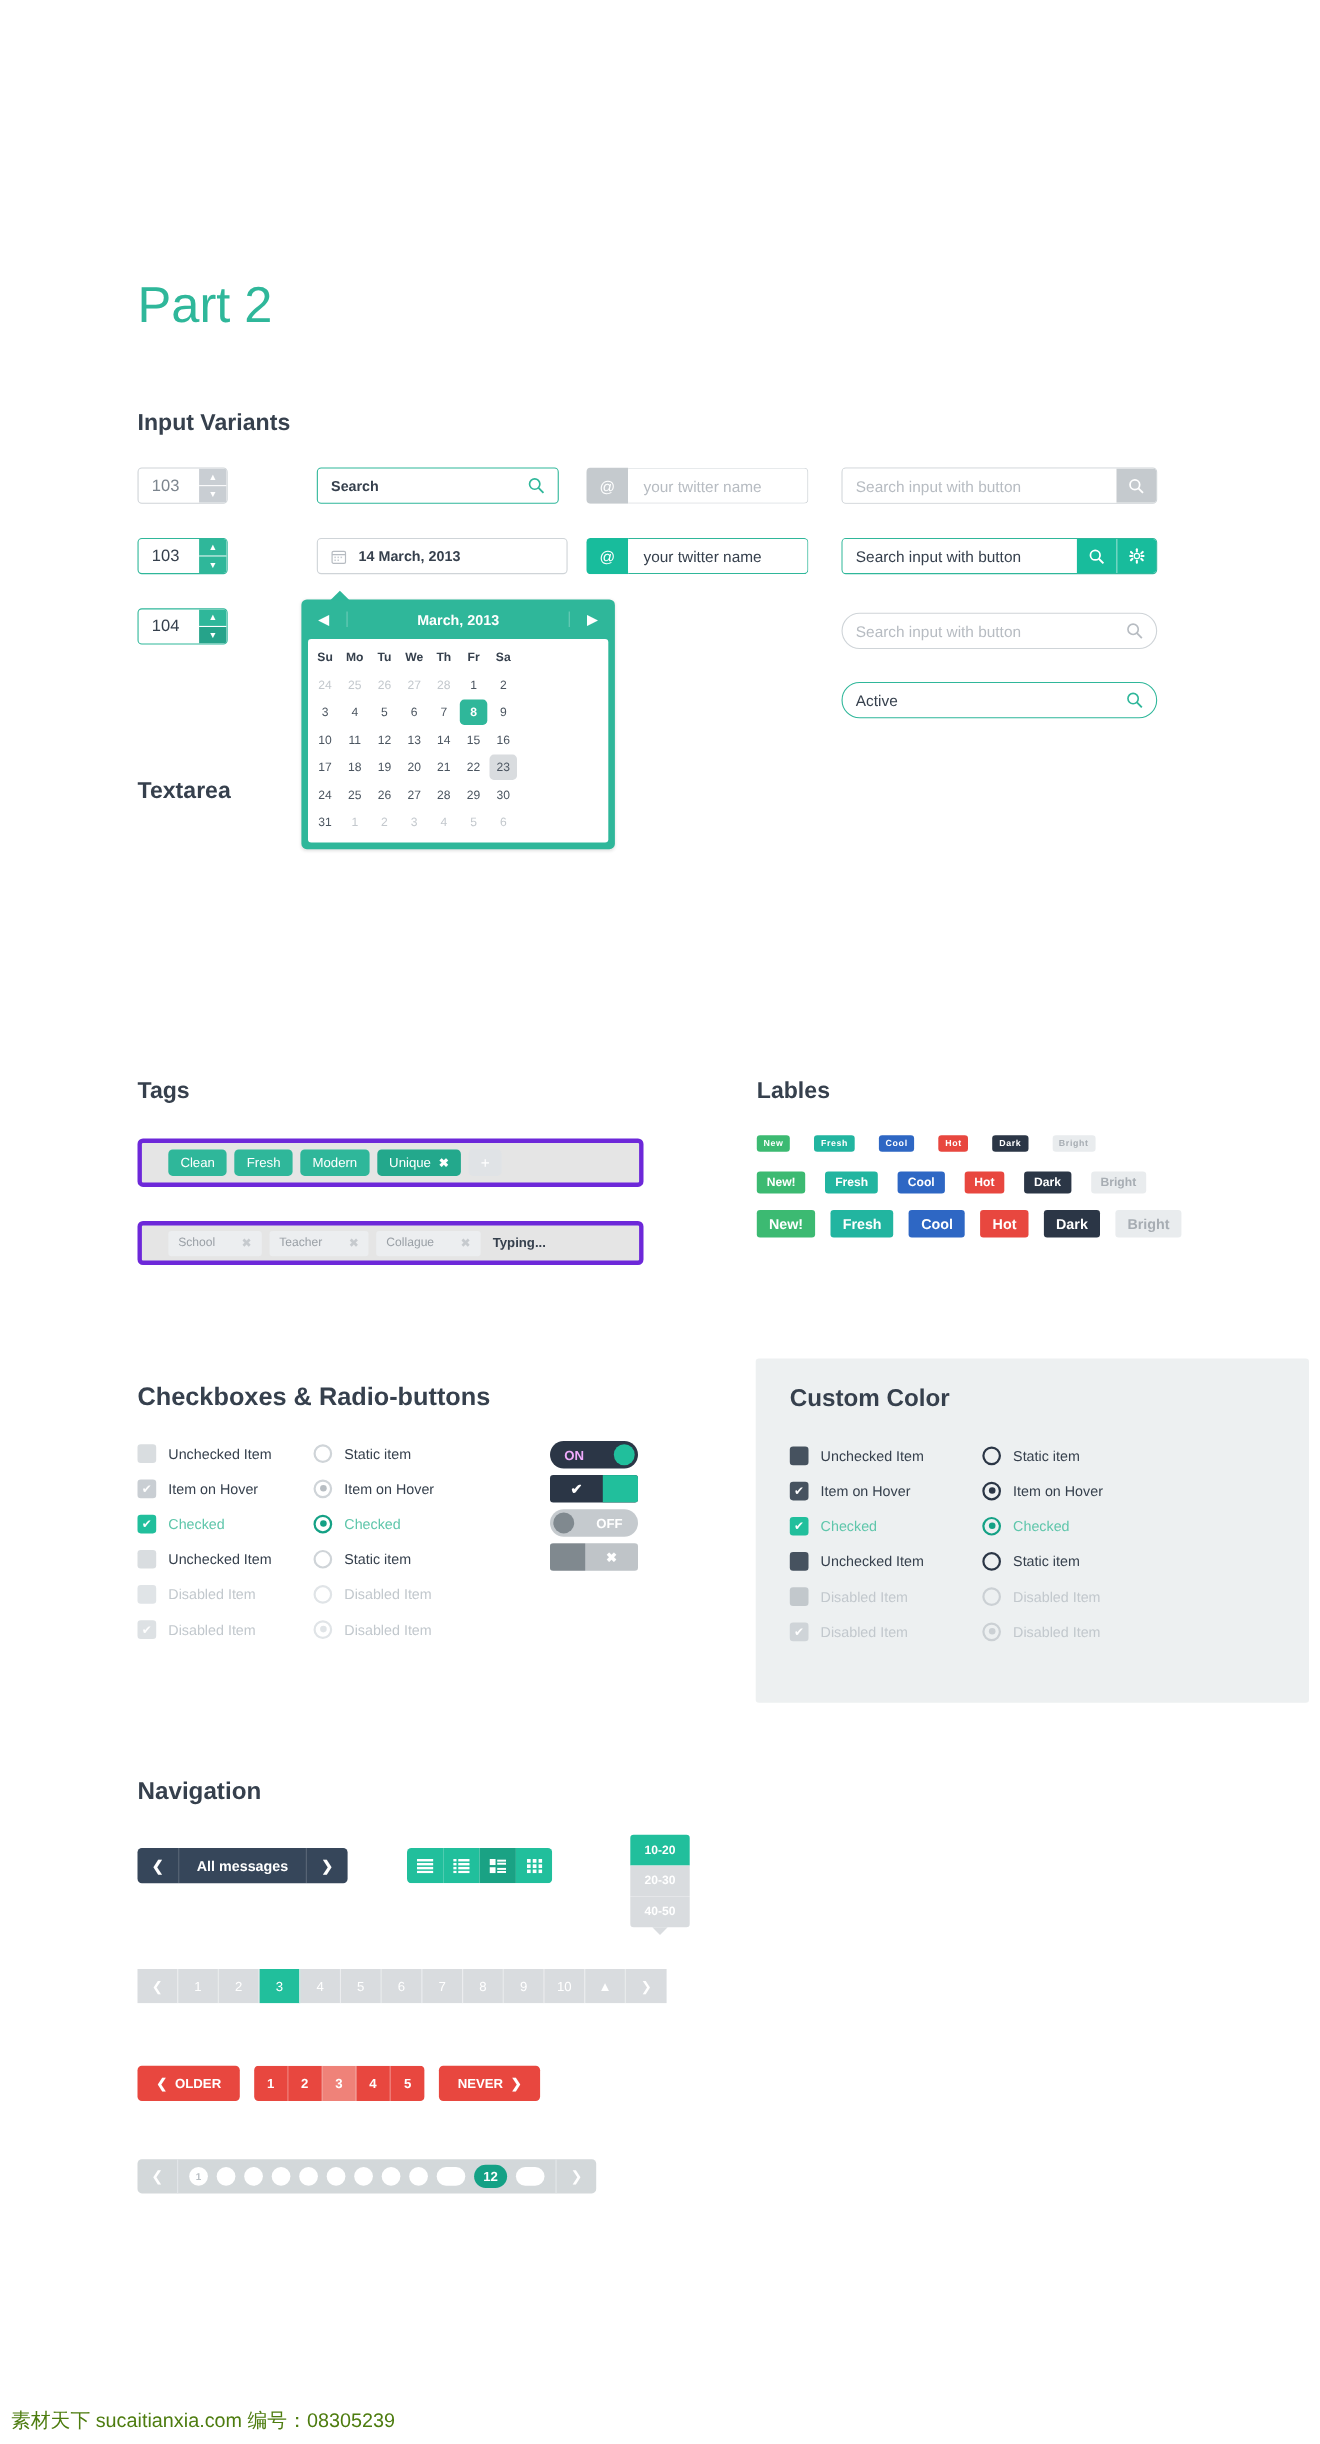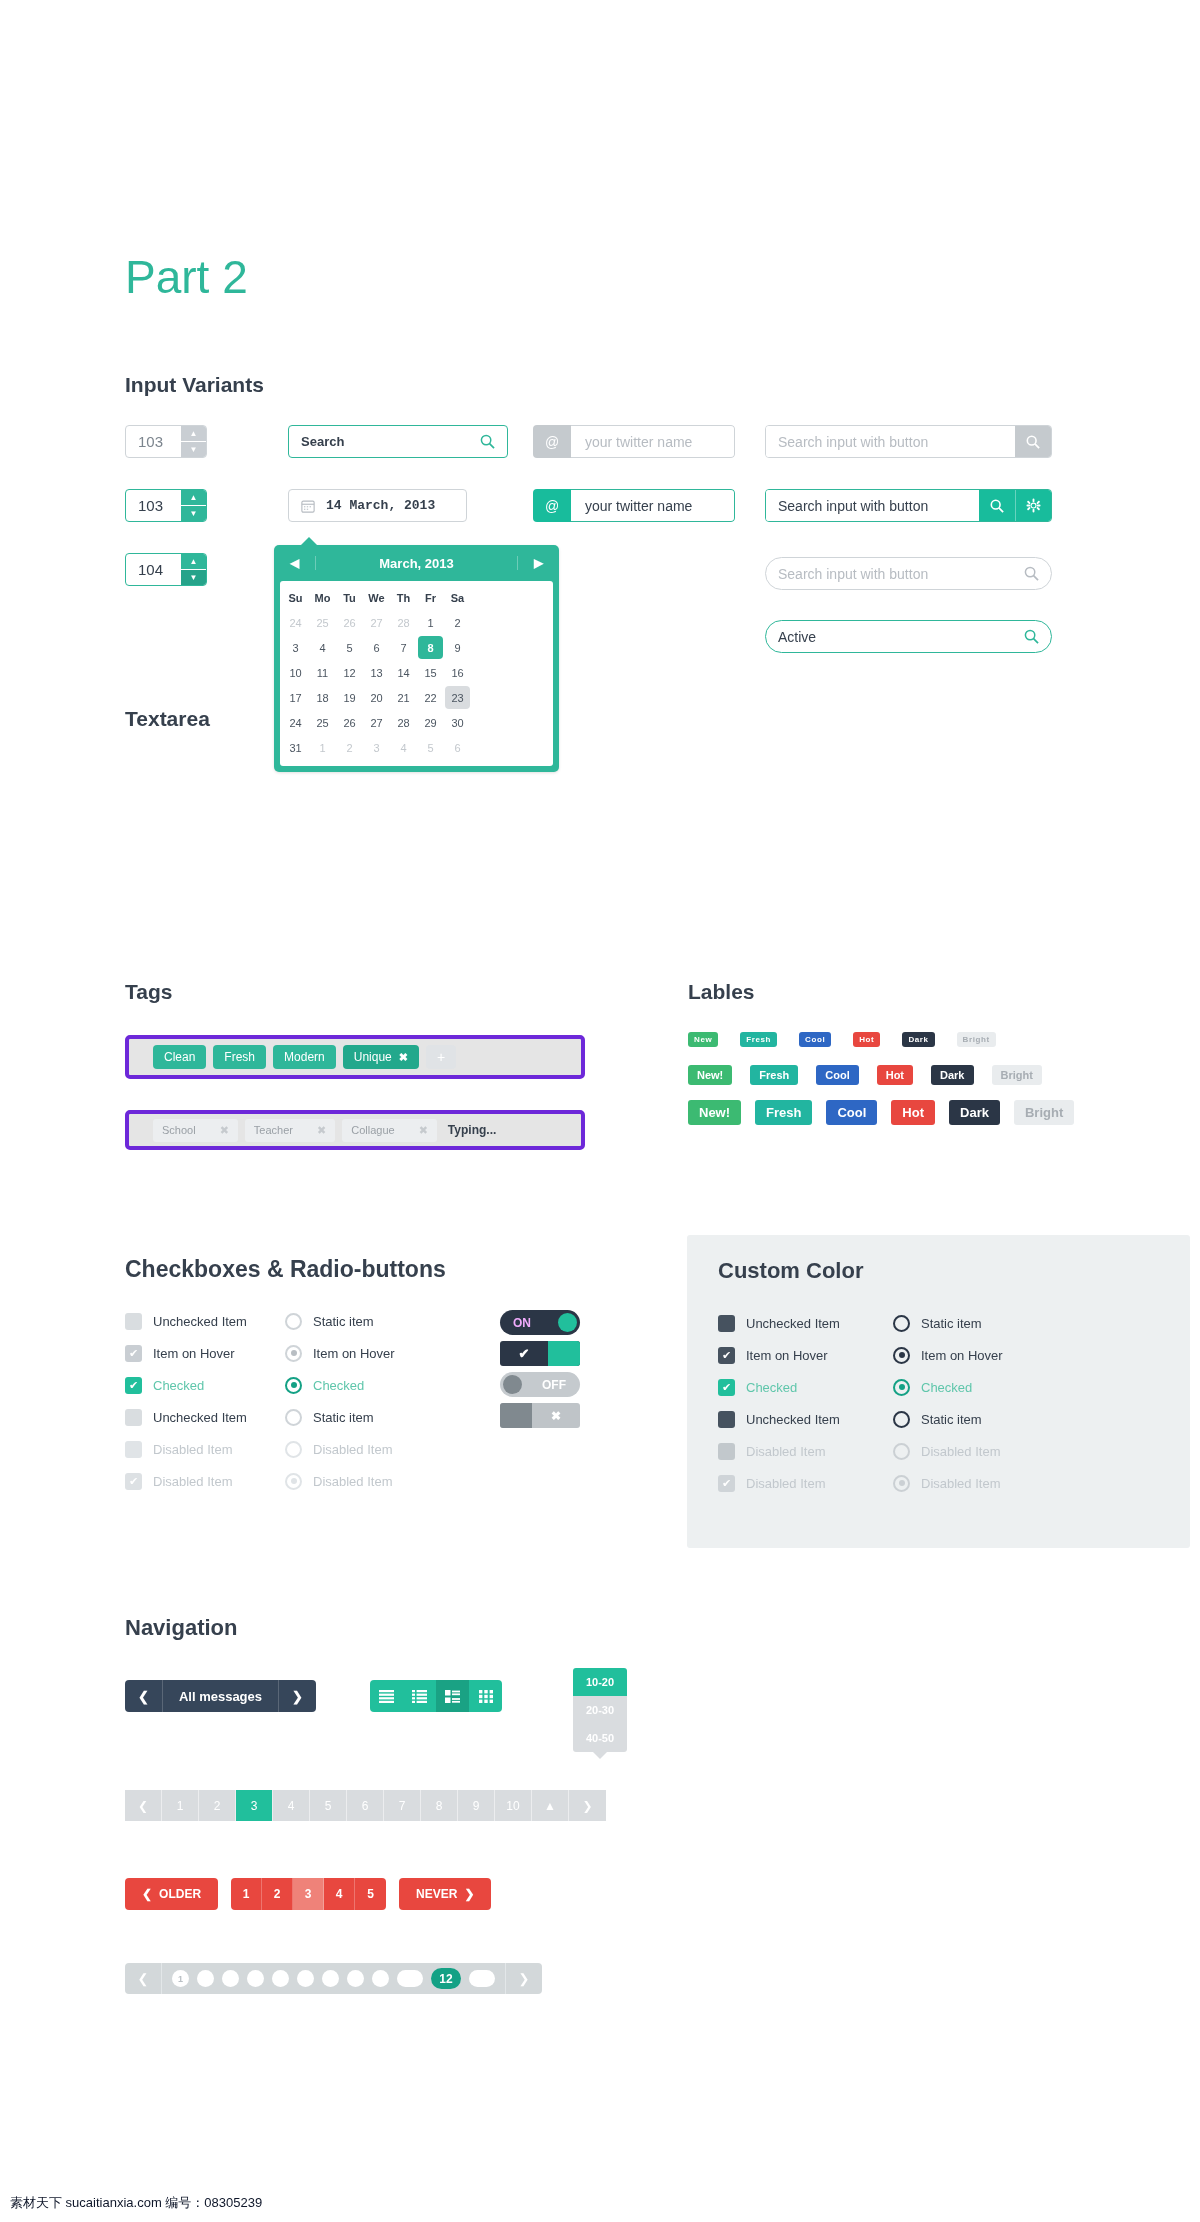--- a/index.html
+++ b/index.html
@@ -181,21 +181,21 @@
   .dotpag .dots { display: flex; align-items: center; gap: 8px; padding: 0 10px;
                   border-left: 1px solid #e3e7e9; border-right: 1px solid #e3e7e9; height: 31px; }
   .dot { width: 17px; height: 17px; border-radius: 9px; background: #fff; display: flex;
          align-items: center; justify-content: center; font-size: 9px; color: #b9bfc4;
          font-weight: bold; }
   .dot.wide { width: 26px; }
   .dot.cur { background: #14a185; color: #fff; width: 30px; height: 21px; border-radius: 11px;
              font-size: 12px; }
 
   .footer { position: absolute; left: 0; bottom: 10px; width: 1092px;
-            font-size: 13px; color: #0f172a; padding-left: 10px; }
+            font-size: 18px; color: #4d7c0f; padding-left: 10px; }
   svg { display: block; }
 </style>
 </head>
 <body>
 
 <div class="page">
 
   <div class="part-label">Part 2</div>
 
   <div class="sec-h" style="left:125px; top:373px;">Input Variants</div>
@@ -225,21 +225,21 @@
   <div class="search-box teal" style="left:288px; top:425px; width:220px;">
     <span style="font-weight:bold; font-size:13px;">Search</span>
     <span>
       <svg width="15" height="15" viewBox="0 0 16 16">
           <circle cx="6.5" cy="6.5" r="5" fill="none" stroke="#2fb79a" stroke-width="1.6"></circle>
           <line x1="10.2" y1="10.2" x2="15" y2="15" stroke="#2fb79a" stroke-width="1.8"></line>
         </svg>
     </span>
   </div>
 
-  <div class="search-box" style="left:288px; top:489px; width:179px; justify-content:flex-start; gap:11px;font-family:Liberation Mono, monospace;">
+  <div class="search-box" style="left:288px; top:489px; width:228px; justify-content:flex-start; gap:11px;">
     <span>
       <svg width="14" height="14" viewBox="0 0 16 16">
           <rect x="1" y="2.5" width="14" height="12.5" rx="1.5" fill="none" stroke="#b7bcc2" stroke-width="1.3"></rect>
           <line x1="1" y1="6" x2="15" y2="6" stroke="#b7bcc2" stroke-width="1.3"></line>
           <rect x="3.4" y="8" width="1.6" height="1.6" fill="#c9ced3"></rect>
           <rect x="6.6" y="8" width="1.6" height="1.6" fill="#c9ced3"></rect>
           <rect x="9.8" y="8" width="1.6" height="1.6" fill="#c9ced3"></rect>
           <rect x="3.4" y="11" width="1.6" height="1.6" fill="#c9ced3"></rect>
           <rect x="6.6" y="11" width="1.6" height="1.6" fill="#c9ced3"></rect>
         </svg>

